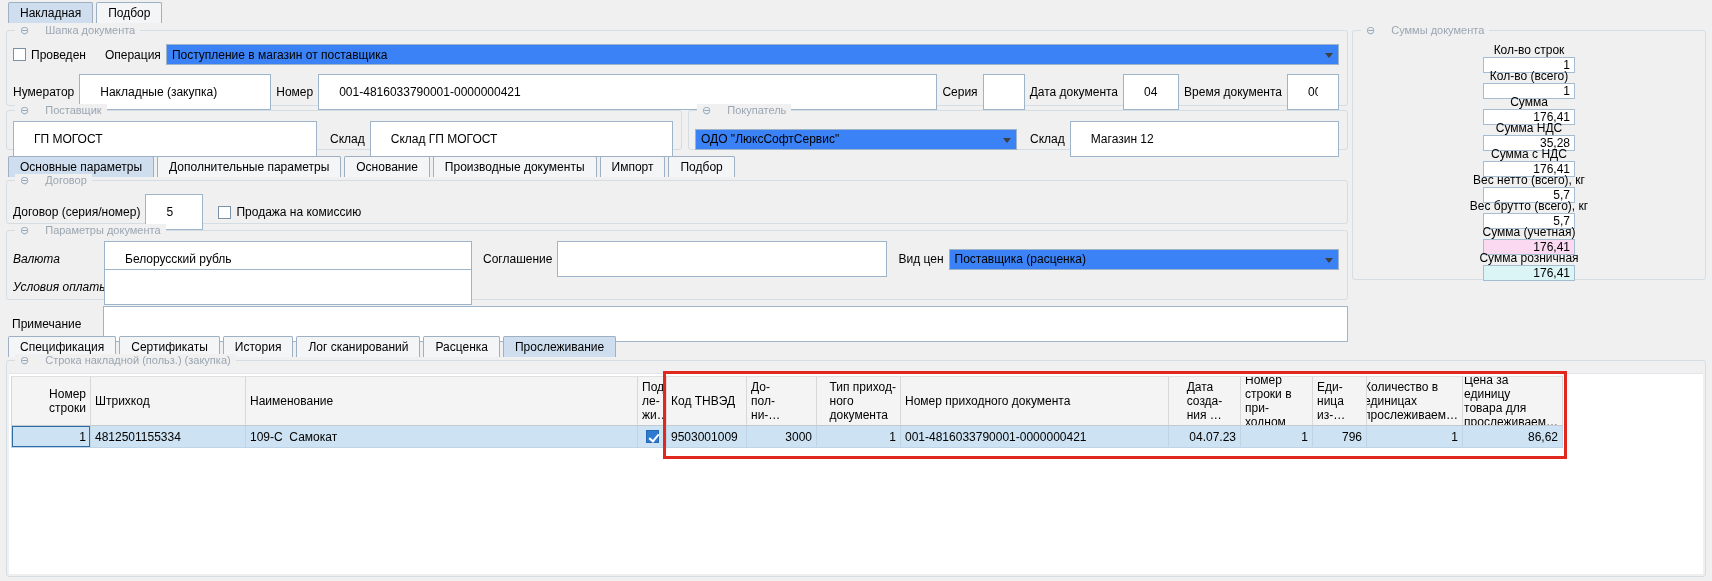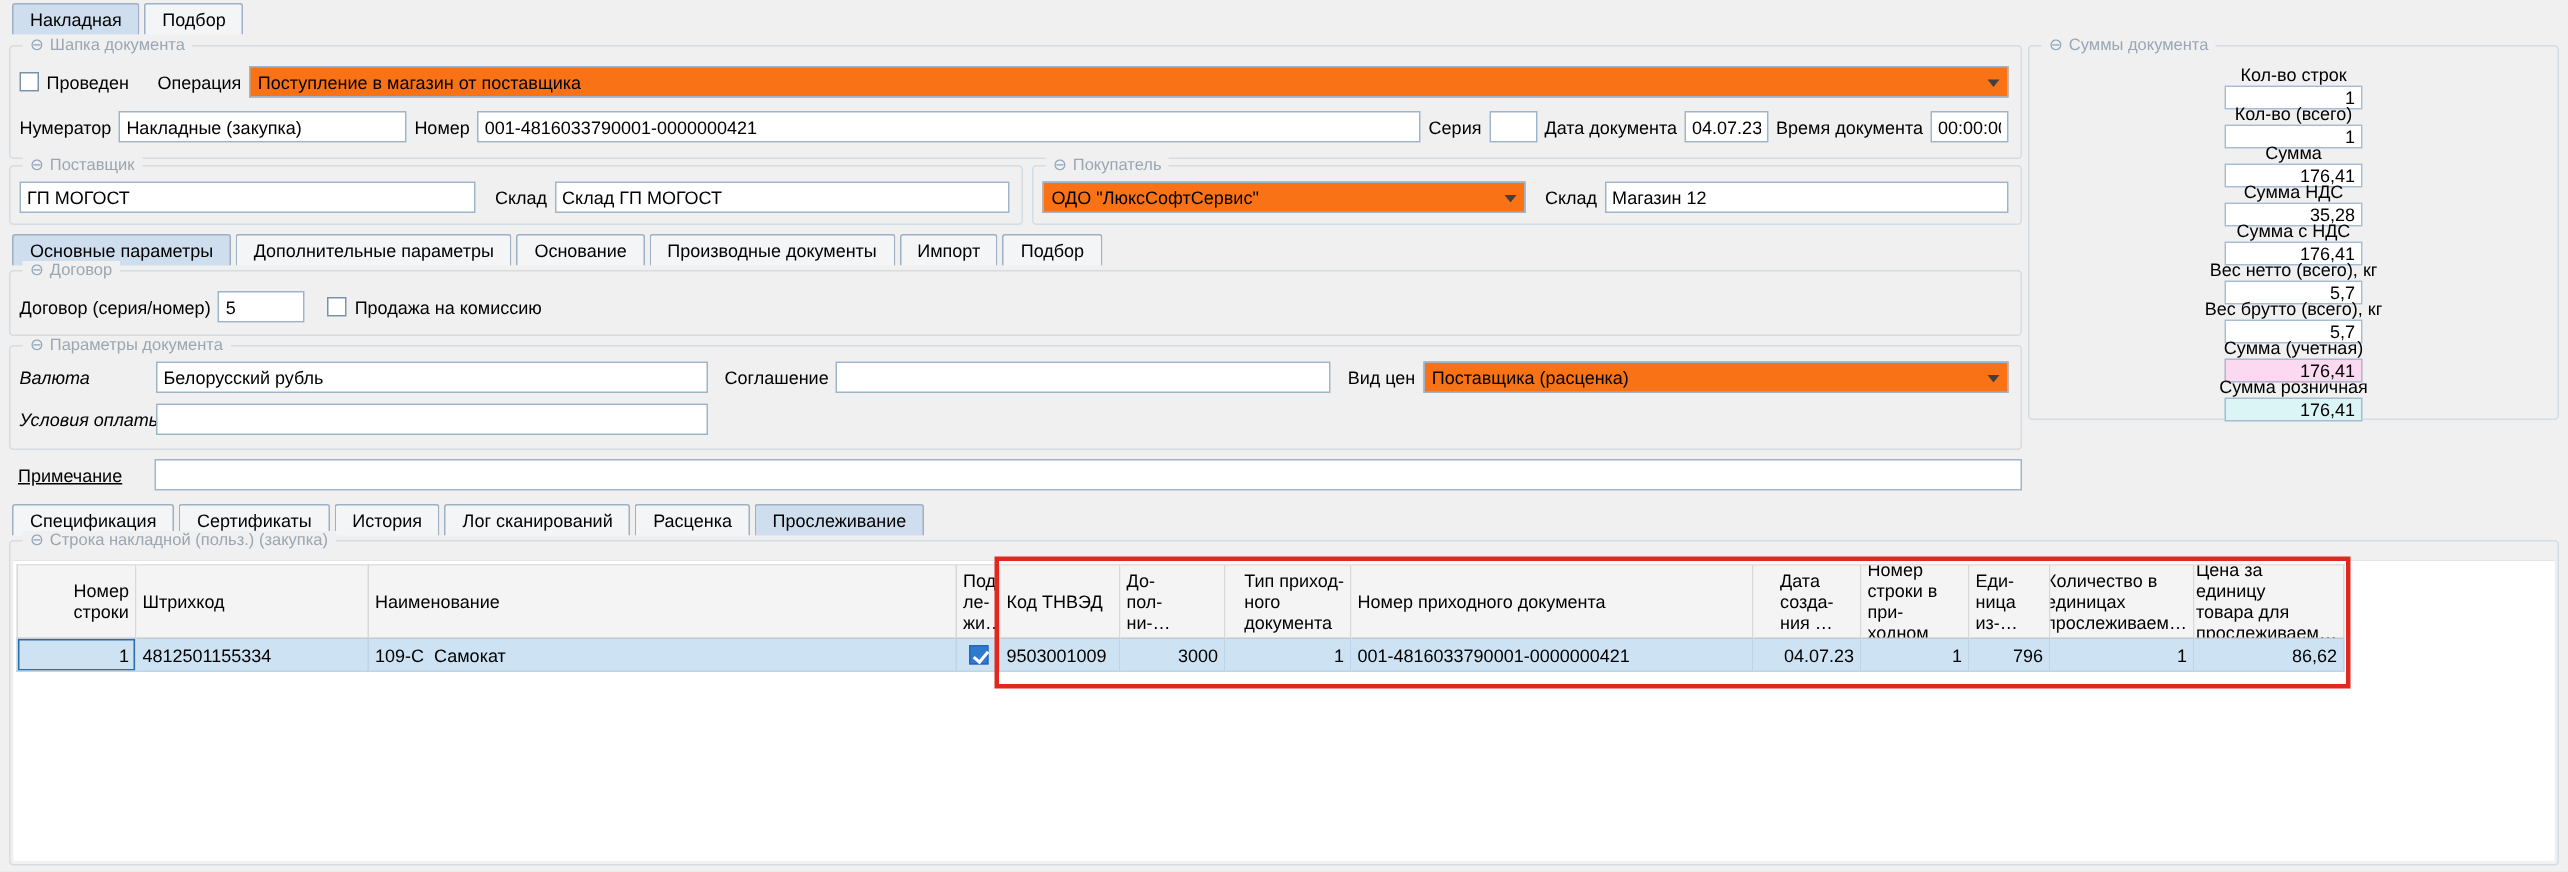--- a/index.html
+++ b/index.html
@@ -9,28 +9,28 @@
 
   
   .tabstrip{position:absolute;display:flex;gap:3px;align-items:flex-end;}
   .tab{height:21px;padding:0 11px;display:flex;align-items:center;background:#f3f5f7;
        border:1px solid #9fb0c2;border-bottom:none;border-radius:2px 2px 0 0;cursor:default;white-space:nowrap;}
   .tab.active{background:#cfdeee;}
 
   
   .group{position:absolute;border:1px solid #d4dce4;border-radius:3px;}
   .legend{position:absolute;top:-7px;left:8px;background:#f0f0f0;padding:0 5px;color:#9aa6b2;
-          font-size:11px;line-height:13px;display:flex;gap:4px;align-items:center;white-space:nowrap;}
+          font-size:11px;line-height:13px;display:flex;gap:16px;align-items:center;white-space:nowrap;}
   .collapse-icon::before{content:"⊖";font-size:11px;color:#90a6ba;}
 
   
   .lbl{white-space:nowrap;}
-  .tb{height:21px;border:1px solid #9db4c9;background:#fff;padding:0 4px;
+  .tb{height:36px;border:1px solid #9db4c9;background:#fff;padding:0 20px;
       font-family:"Liberation Sans",sans-serif;font-size:12px;color:#000;}
-  .combo{position:relative;height:21px;background:#f97316;border:1px solid #9db4c9;
+  .combo{position:relative;height:21px;background:#3b82f6;border:1px solid #9db4c9;
          display:flex;align-items:center;padding:0 14px 0 5px;overflow:hidden;}
   .combo-text{flex:1;white-space:nowrap;overflow:hidden;}
   .arrow{position:absolute;right:5px;top:8px;width:0;height:0;
          border-left:4px solid transparent;border-right:4px solid transparent;border-top:5px solid #404040;}
   .cb{width:13px;height:13px;border:1px solid #7a92a8;background:#fff;flex:0 0 auto;display:inline-block;position:relative;}
   .cb.checked{background:#2e7ad1;border-color:#2766b0;}
   .cb.checked::after{content:"";position:absolute;left:4px;top:1px;width:4px;height:8px;
          border:solid #fff;border-width:0 2px 2px 0;transform:rotate(40deg);}
   .hrow{position:absolute;display:flex;align-items:center;gap:5px;}
   .grow{flex:1;}
@@ -73,21 +73,21 @@
       border:3px solid #e0281e;z-index:5;pointer-events:none;}
 
   
   #top-tabs{left:8px;top:2px;}
   #g-header{left:6px;top:30px;width:1342px;height:76px;}
   #g-supplier{left:6px;top:110px;width:676px;height:40px;}
   #g-buyer{left:688px;top:110px;width:660px;height:40px;}
   #param-tabs{left:8px;top:156px;}
   #g-contract{left:6px;top:180px;width:1342px;height:44px;}
   #g-params{left:6px;top:230px;width:1342px;height:70px;}
-  #note-row{position:absolute;left:12px;top:306px;width:1336px;display:flex;align-items:center;gap:22px;text-decoration:underline;}
+  #note-row{position:absolute;left:12px;top:306px;width:1336px;display:flex;align-items:center;gap:22px;}
   #g-sums{left:1352px;top:30px;width:354px;height:250px;}
   #bottom-tabs{left:8px;top:336px;}
   #g-grid{left:6px;top:360px;width:1700px;height:217px;}
 </style>
 </head>
 <body>
 
 <div id="app">
 
   <div id="top-tabs" class="tabstrip">

